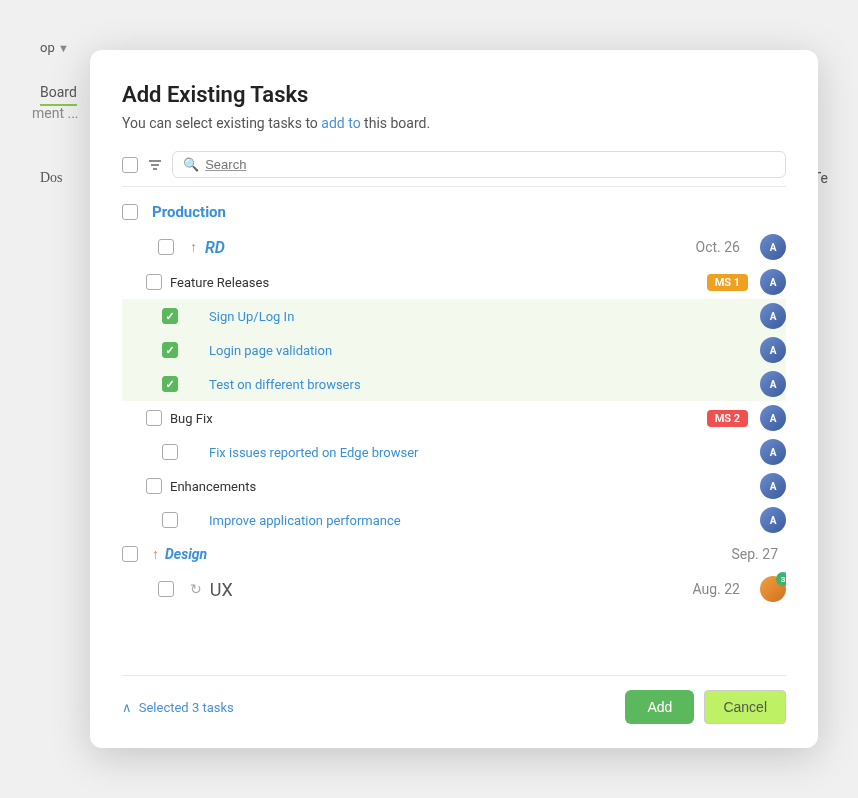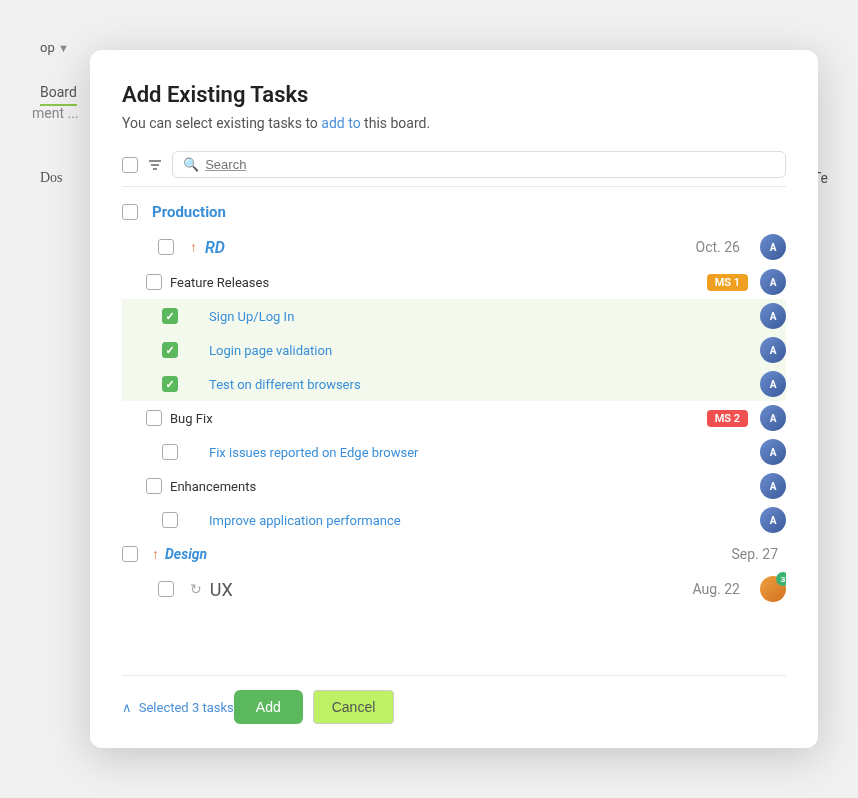--- a/index.html
+++ b/index.html
@@ -280,20 +280,21 @@
     .section-row {
       display: flex;
       align-items: center;
       gap: 6px;
       padding: 6px 0;
     }
 
     .footer-bar {
       display: flex;
       align-items: center;
+      justify-content: space-between;
       padding-top: 14px;
       margin-top: 4px;
       border-top: 1px solid #e8e8e8;
     }
 
     .selected-count {
       font-size: 13px;
       color: #4a90d9;
       cursor: pointer;
     }

